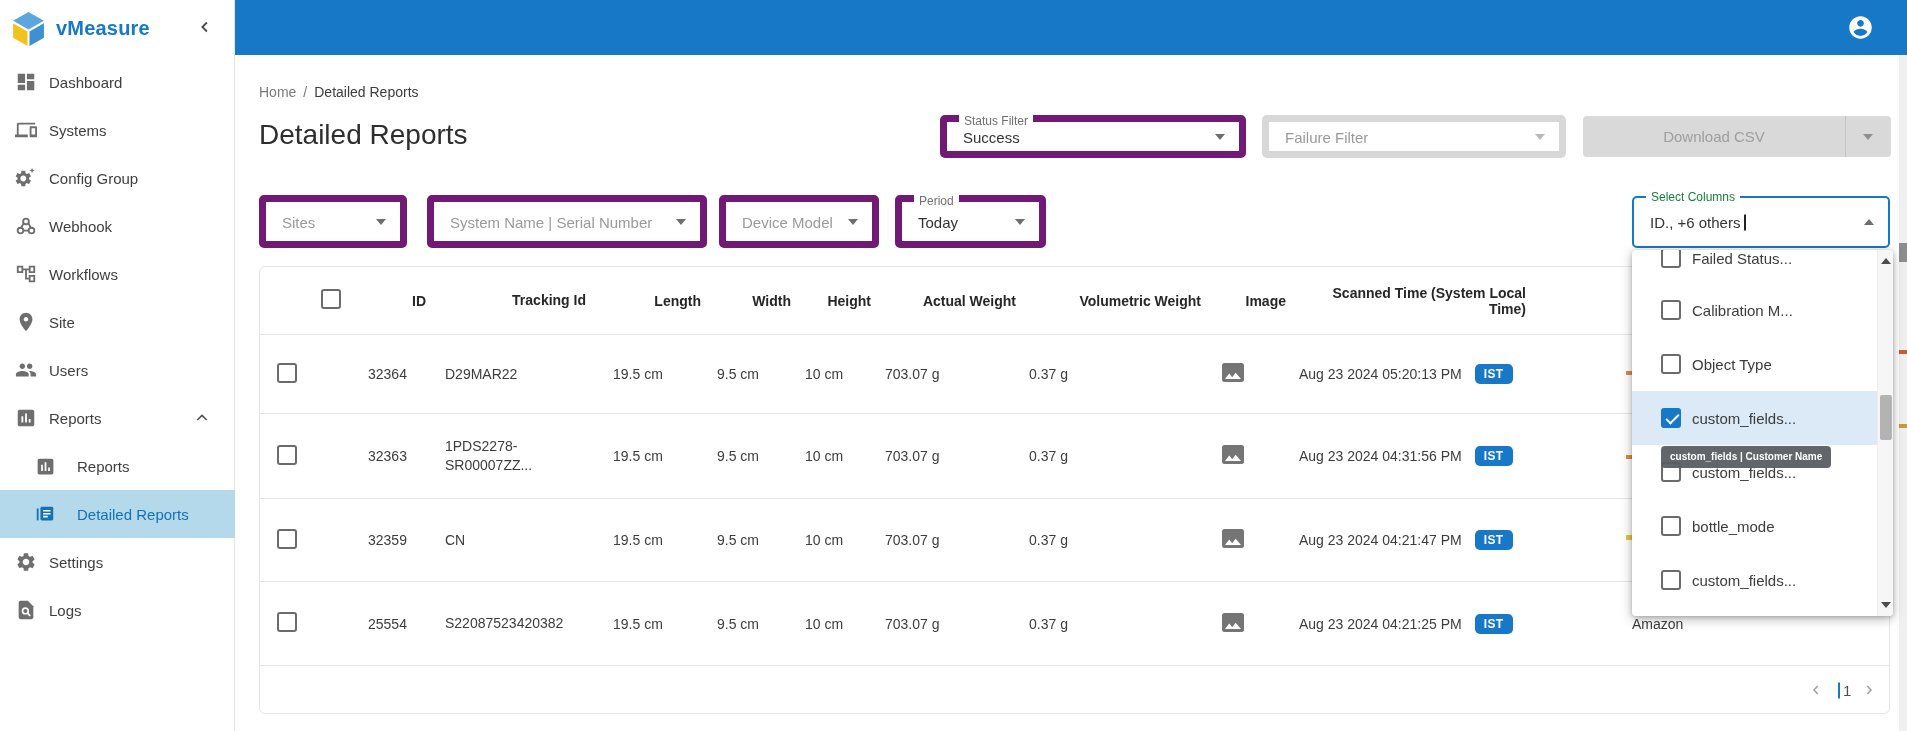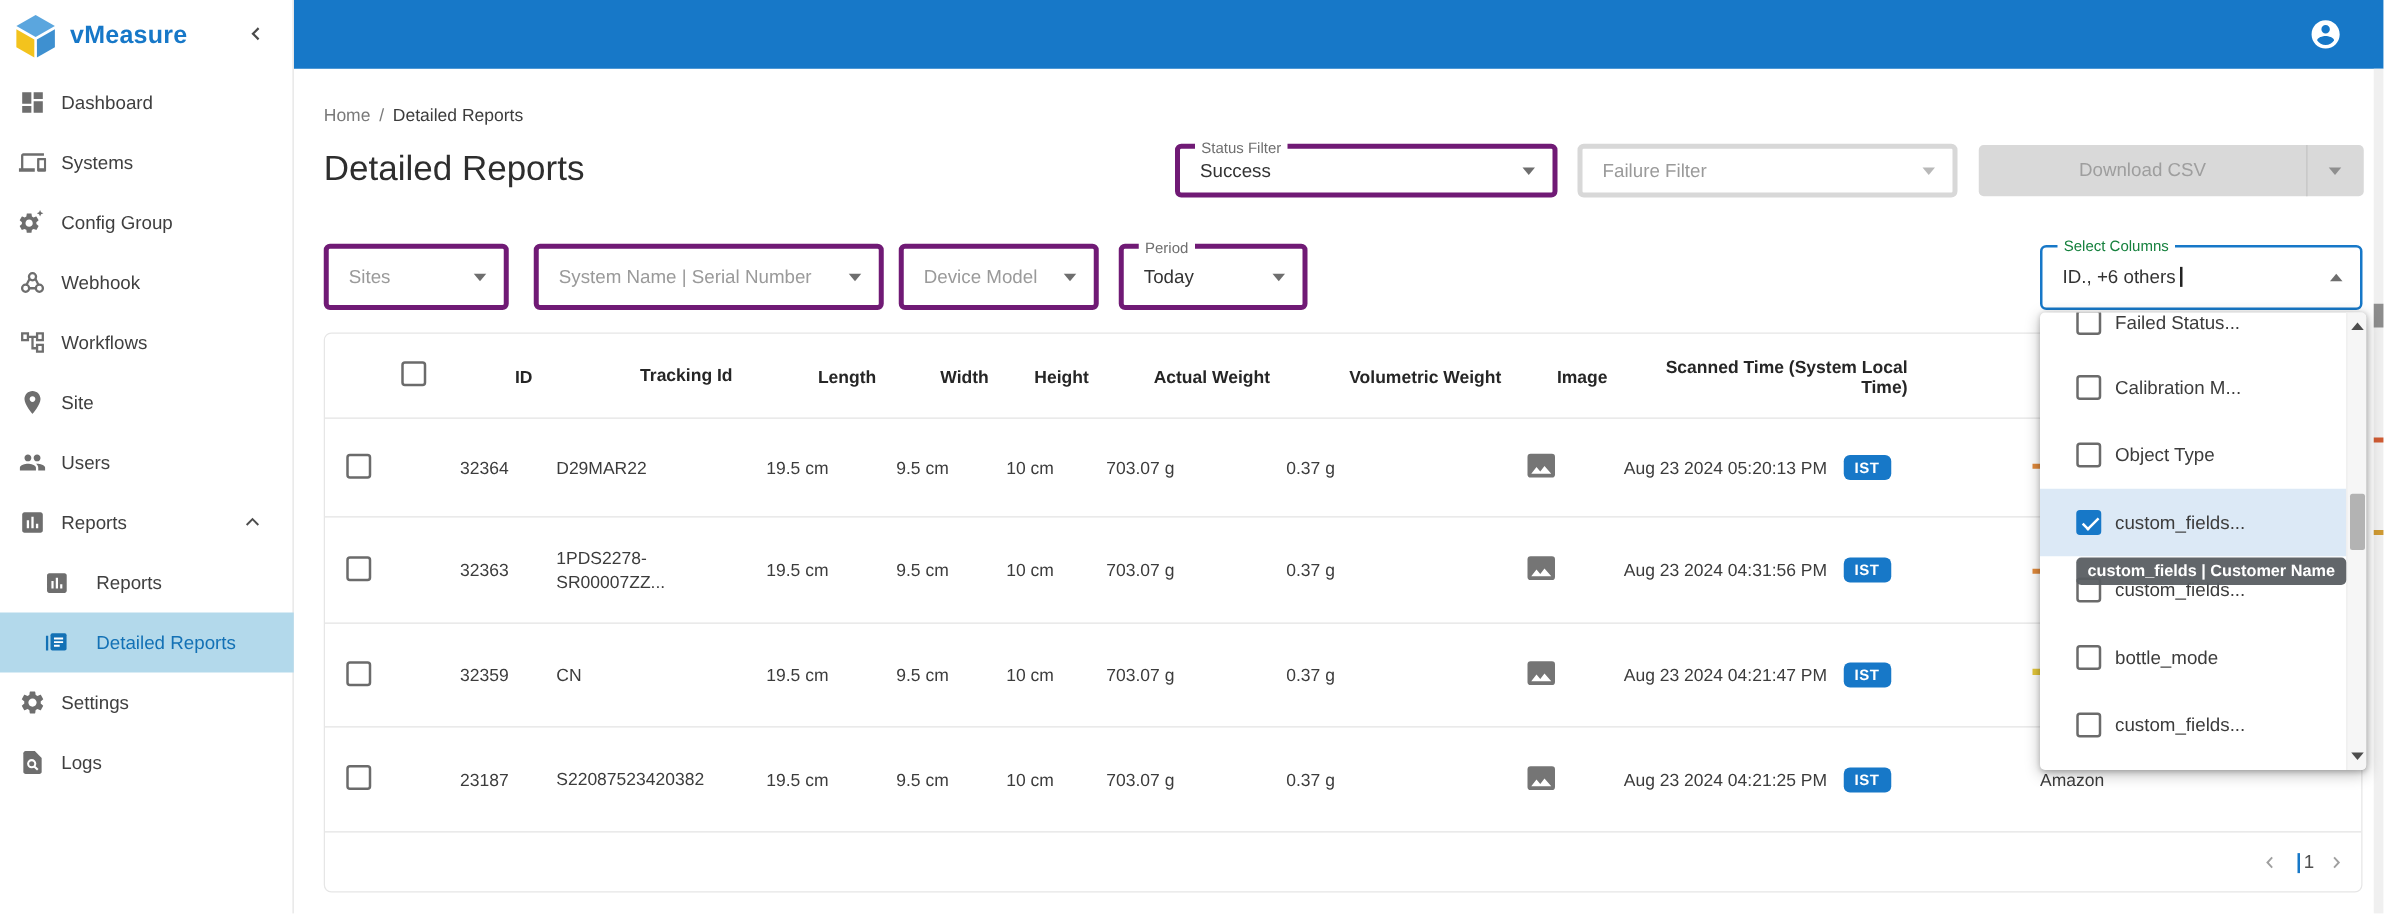--- a/index.html
+++ b/index.html
@@ -23,21 +23,21 @@
   .nav-item.sub .nlabel { margin-left:21px; }
   .nav-item.active { background:#b3d9eb; }
   .nav-item.active .nlabel { color:#1371b5; }
   .nav-expand { position:absolute; left:194px; top:16px; width:16px; height:16px; }
   
   .breadcrumb { position:absolute; left:259px; top:84px; font-size:14px; color:#7a7a7a; }
   .breadcrumb .sep { margin:0 7px; }
   .breadcrumb .cur { color:#3c3c3c; }
   .page-title { position:absolute; left:259px; top:119px; font-size:28px; font-weight:500; color:#2e2e2e; }
   
-  .field { position:absolute; border:4px solid #701a75; border-radius:5px; background:#fff; cursor:pointer; }
+  .field { position:absolute; border:7px solid #701a75; border-radius:5px; background:#fff; cursor:pointer; }
   .field .flabel { position:absolute; top:-8px; left:12px; background:#fff; padding:0 5px; font-size:12px; color:#6f6f6f; white-space:nowrap; }
   .field .fvalue { position:absolute; left:16px; top:50%; transform:translateY(-50%); font-size:15px; color:#333; white-space:nowrap; }
   .field .fvalue.ph { color:#9a9a9a; }
   .field.focused { border:2px solid #1778c8; }
   .field.focused .flabel { color:#15803d; }
   .arr-dn { position:absolute; right:14px; top:50%; margin-top:-3px; width:0; height:0; border-left:5px solid transparent; border-right:5px solid transparent; border-top:6px solid #6e6e6e; }
   .arr-dn.lite { border-top-color:#b9b9b9; }
   .arr-up { position:absolute; right:14px; top:50%; margin-top:-3px; width:0; height:0; border-left:5px solid transparent; border-right:5px solid transparent; border-bottom:6px solid #6e6e6e; }
   .caret { display:inline-block; width:1.5px; height:16px; background:#222; vertical-align:-3px; margin-left:4px; }
   
@@ -72,21 +72,21 @@
   .cd-panel { position:absolute; left:1632px; top:250px; width:261px; height:366px; background:#fff; border-radius:4px;
     box-shadow:0 3px 12px rgba(0,0,0,.28), 0 1px 4px rgba(0,0,0,.2); overflow:hidden; z-index:50;padding-left:24px; }
   .cd-item { position:absolute; left:0; width:245px; height:54px; display:flex; align-items:center; padding-left:29px; cursor:pointer; }
   .cd-item.selected { background:#dce9f6; }
   .cd-label { margin-left:11px; font-size:15px; color:#3c3c3c; white-space:nowrap; }
   .cd-scroll { position:absolute; right:0; top:0; width:16px; height:366px; background:#f6f6f6; border-left:1px solid #ededed; }
   .sb-up { position:absolute; left:3px; top:8px; width:0; height:0; border-left:5px solid transparent; border-right:5px solid transparent; border-bottom:6px solid #4d4d4d; }
   .sb-dn { position:absolute; left:3px; bottom:8px; width:0; height:0; border-left:5px solid transparent; border-right:5px solid transparent; border-top:6px solid #4d4d4d; }
   .sb-thumb { position:absolute; left:2px; top:145px; width:12px; height:45px; background:#b3b3b3; border-radius:2px; }
   .cd-tooltip { position:absolute; left:29px; top:196px; height:22px; line-height:22px; padding:0 9px; background:rgba(90,94,98,.95);
-    color:#fff; font-size:13px; font-weight:bold; border-radius:4px; white-space:nowrap; z-index:60; }
+    color:#fff; font-size:10px; font-weight:bold; border-radius:4px; white-space:nowrap; z-index:60; }
   
   .sliver { position:absolute; width:6px; z-index:5; }
   .pscroll-track { position:absolute; left:1899px; top:55px; width:8px; height:676px; background:#f0f0f0; }
   .pscroll-thumb { position:absolute; left:1899px; top:243px; width:8px; height:19px; background:#8d8d8d; }
   .pmark { position:absolute; left:1899px; width:8px; height:4px; }
 </style>
 </head>
 <body>
 
 <div id="app">
@@ -339,21 +339,21 @@
           </svg></div>
       <div class="c c10">
           <span>Aug 23 2024 04:21:47 PM</span>
           <span class="badge">IST</span>
         </div>
       <div class="c c11"></div>
     </div>
 
     <div class="trow" style="height:84px">
       <div class="c c1"><span class="cb"></span></div>
-      <div class="c c2">23187</div>
+      <div class="c c2">25554</div>
       <div class="c c3">S22087523420382</div>
       <div class="c c4">19.5 cm</div>
       <div class="c c5">9.5 cm</div>
       <div class="c c6">10 cm</div>
       <div class="c c7">703.07 g</div>
       <div class="c c8">0.37 g</div>
       <div class="c c9"><svg width="24" height="21" viewBox="0 0 24 21">
             <rect x="1" y="1" width="22" height="19" rx="2.5" fill="#757575"></rect>
             <path d="M4 17 l4.2-5.4 3 3.6 3.4-4.4 5.4 6.2z" fill="#ffffff"></path>
           </svg></div>

